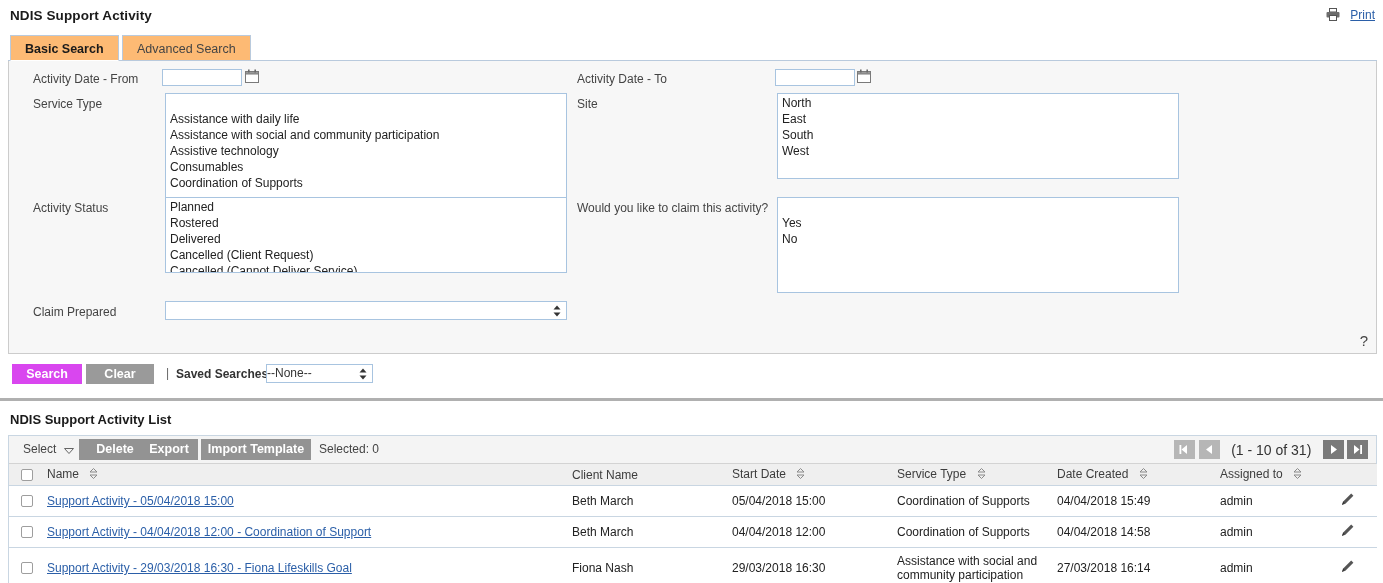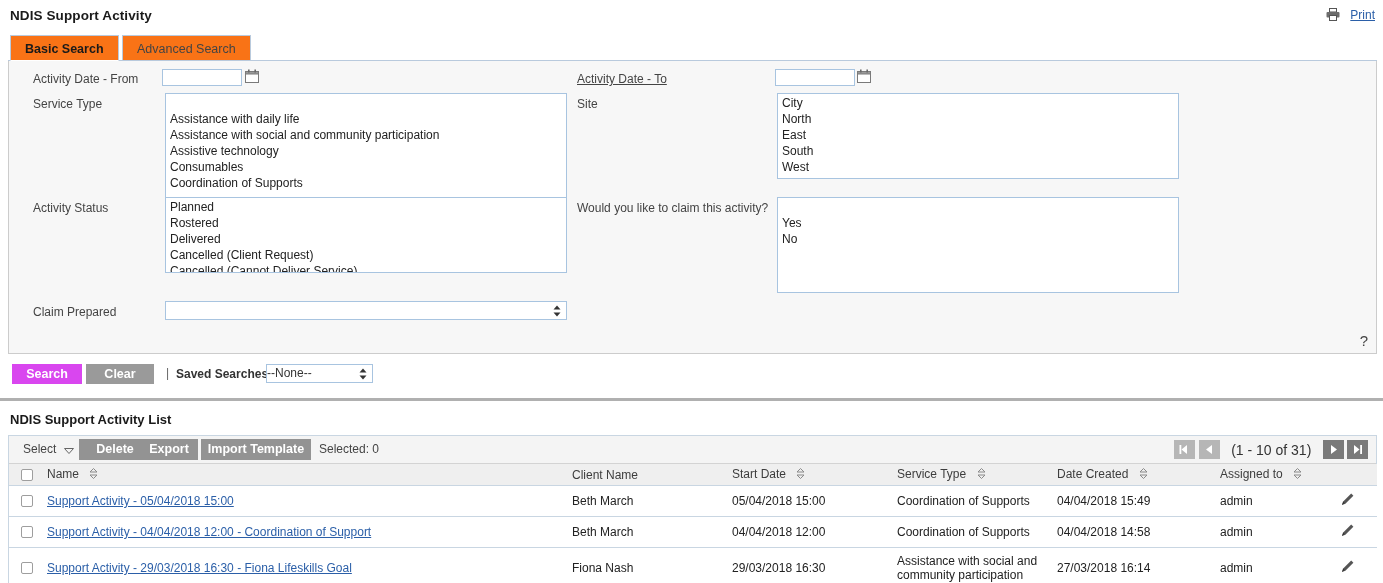--- a/index.html
+++ b/index.html
@@ -53,21 +53,21 @@
   }
   .tab {
     position: absolute;
     bottom: -1px;
     height: 26px;
     line-height: 26px;
     padding: 0 14px;
     font-size: 12.5px;
     box-sizing: border-box;
     cursor: pointer;
-    background: #f97316;
+    background: #fdba74;
     border: 1px solid #b9cadd;
   }
   .tab.active {
     left: 2px;
     font-weight: bold;
     color: #1a1a1a;
     border-bottom: 1px solid #ffffff;
     z-index: 2;
   }
   .tab.inactive {
@@ -356,21 +356,21 @@
   <div class="date-input" style="left:153px; top:8px;" title=""></div>
   <span class="cal-icon" style="left:236px; top:8px;">
     <svg width="14" height="14" viewBox="0 0 14 14">
       <rect x="0.5" y="2.5" width="13" height="11" fill="#fff" stroke="#7a7a7a"></rect>
       <rect x="0.5" y="2.5" width="13" height="2.5" fill="#9a9a9a" stroke="#7a7a7a"></rect>
       <rect x="3" y="0.5" width="1.6" height="3" fill="#6a6a6a"></rect>
       <rect x="9.4" y="0.5" width="1.6" height="3" fill="#6a6a6a"></rect>
     </svg>
   </span>
 
-  <div class="fld-label" style="left:568px; top:11px;text-decoration:underline;">Activity Date - To</div>
+  <div class="fld-label" style="left:568px; top:11px;">Activity Date - To</div>
   <div class="date-input" style="left:766px; top:8px;" title=""></div>
   <span class="cal-icon" style="left:848px; top:8px;">
     <svg width="14" height="14" viewBox="0 0 14 14">
       <rect x="0.5" y="2.5" width="13" height="11" fill="#fff" stroke="#7a7a7a"></rect>
       <rect x="0.5" y="2.5" width="13" height="2.5" fill="#9a9a9a" stroke="#7a7a7a"></rect>
       <rect x="3" y="0.5" width="1.6" height="3" fill="#6a6a6a"></rect>
       <rect x="9.4" y="0.5" width="1.6" height="3" fill="#6a6a6a"></rect>
     </svg>
   </span>
 
@@ -379,21 +379,20 @@
     <div class="opt blank"></div>
     <div class="opt">Assistance with daily life</div>
     <div class="opt">Assistance with social and community participation</div>
     <div class="opt">Assistive technology</div>
     <div class="opt">Consumables</div>
     <div class="opt">Coordination of Supports</div>
   </div>
 
   <div class="fld-label" style="left:568px; top:36px;">Site</div>
   <div class="listbox" style="left:768px; top:32px; width:402px; height:86px;">
-    <div class="opt">City</div>
     <div class="opt">North</div>
     <div class="opt">East</div>
     <div class="opt">South</div>
     <div class="opt">West</div>
   </div>
 
   <div class="fld-label" style="left:24px; top:140px;">Activity Status</div>
   <div class="listbox" style="left:156px; top:136px; width:402px; height:76px;">
     <div class="opt">Planned</div>
     <div class="opt">Rostered</div>

